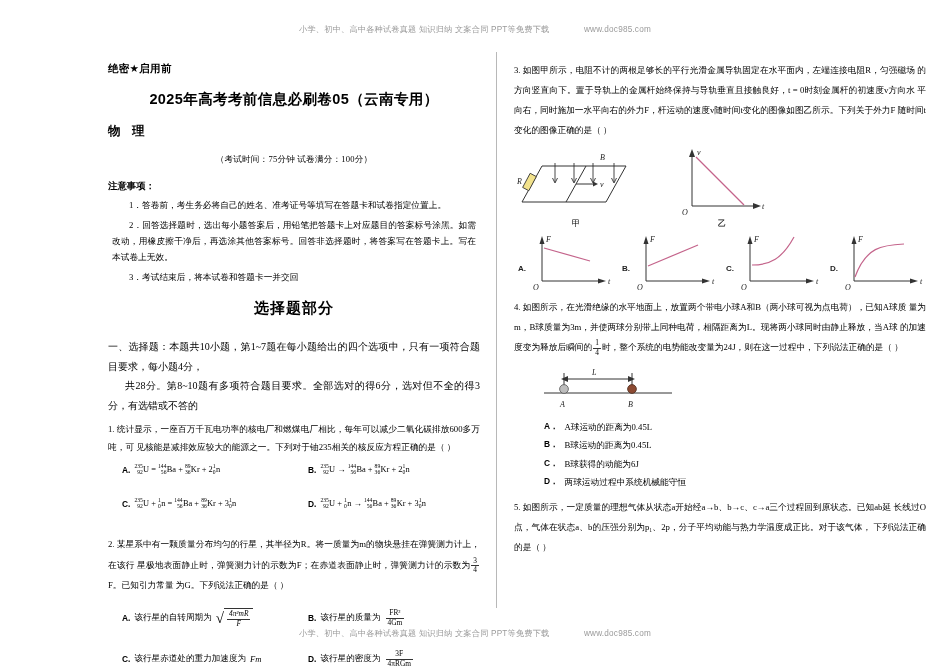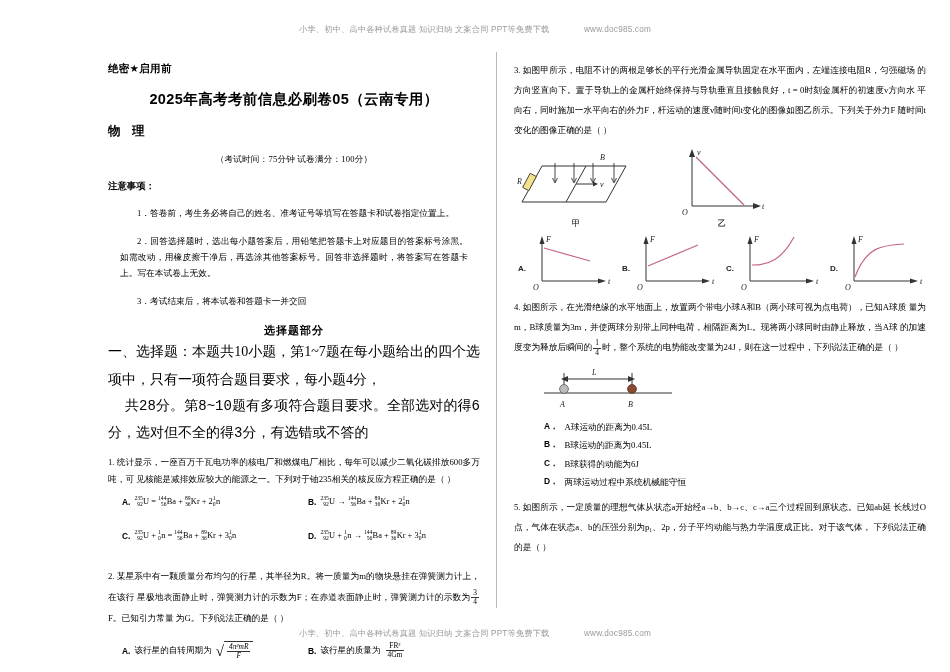--- a/index.html
+++ b/index.html
@@ -81,38 +81,38 @@
   .notice-title {
     font-family: "Liberation Sans", "DejaVu Sans", sans-serif;
     font-weight: bold;
     font-size: 9.4px;
     margin: 14px 0 2px 0;
   }
   .notice-item {
     font-size: 8.7px;
     line-height: 1.85;
     text-indent: 17px;
-    margin: 12px;
+    margin: 4px;
     text-align: justify;
   }
   .section-head {
     text-align: center;
     font-family: "Liberation Sans", "DejaVu Sans", sans-serif;
     font-weight: bold;
-    font-size: 11px;
-    margin: 14px 0 0 0;
+    font-size: 15px;
+    margin: 14px 0 19px 0;
     letter-spacing: 1px;
   }
   .q-intro {
-    font-size: 14px;
+    font-size: 10px;
     line-height: 1.95;
     margin: 0 0 6px 0;
     text-align: justify;
   }
-  .q-intro .hang { display: block; text-indent: 17px; font-family: Liberation Mono, monospace; }
+  .q-intro .hang { display: block; text-indent: 17px; }
   .q-intro .hang0 { display: block; text-indent: 0; }
   .q-body {
     font-size: 8.7px;
     line-height: 2.0;
     margin: 0 0 2px 0;
     text-align: justify;
   }
   .q-body.r { line-height: 2.3; }
   .opts-grid {
     display: grid;

